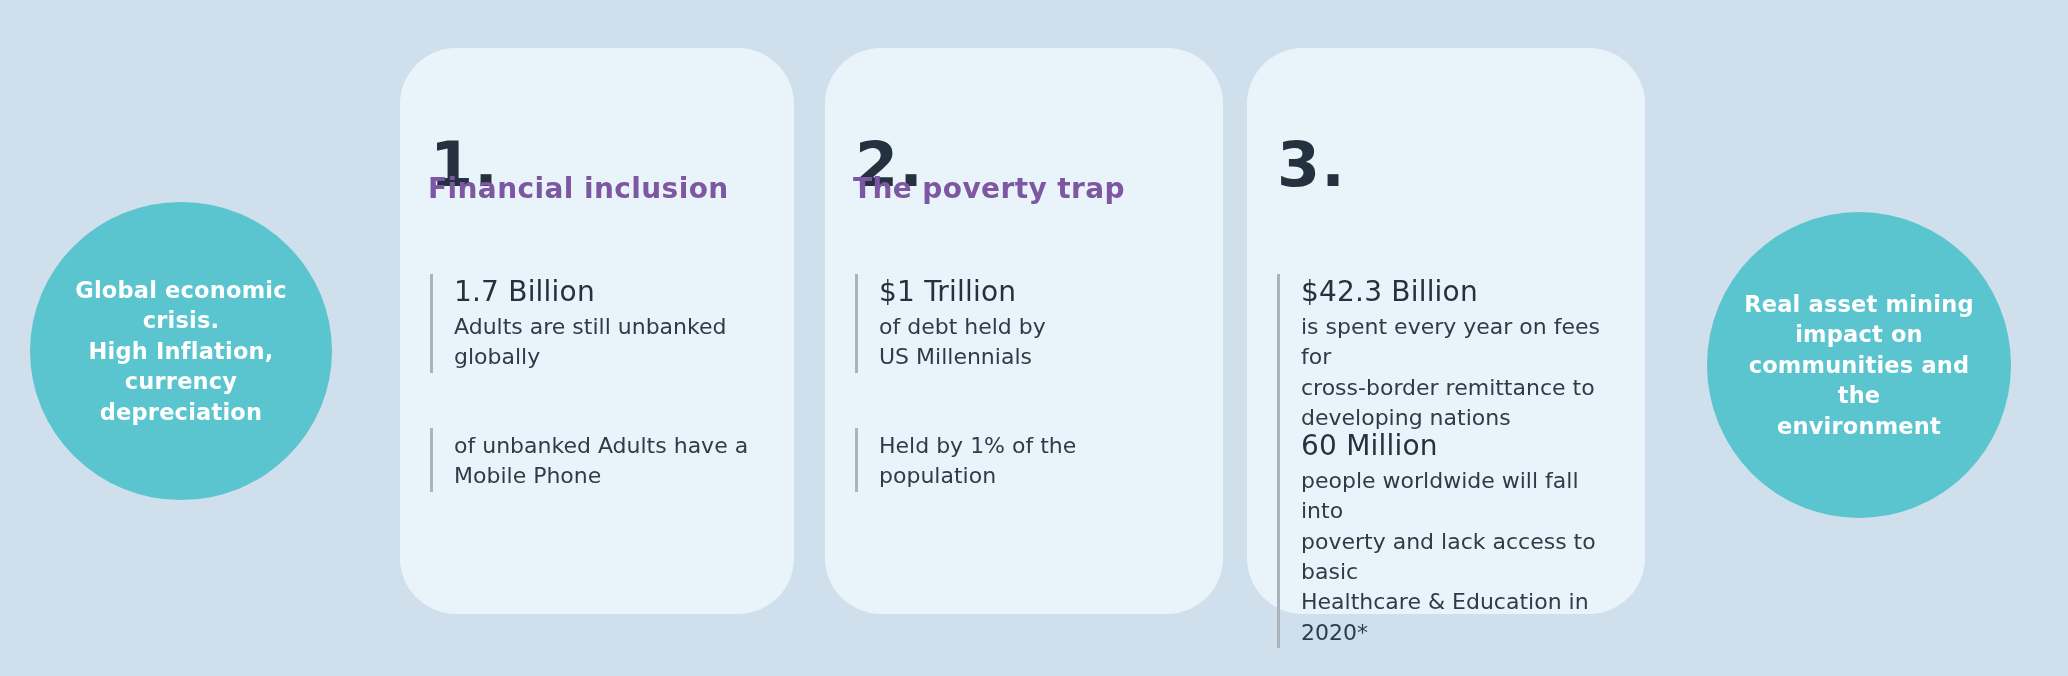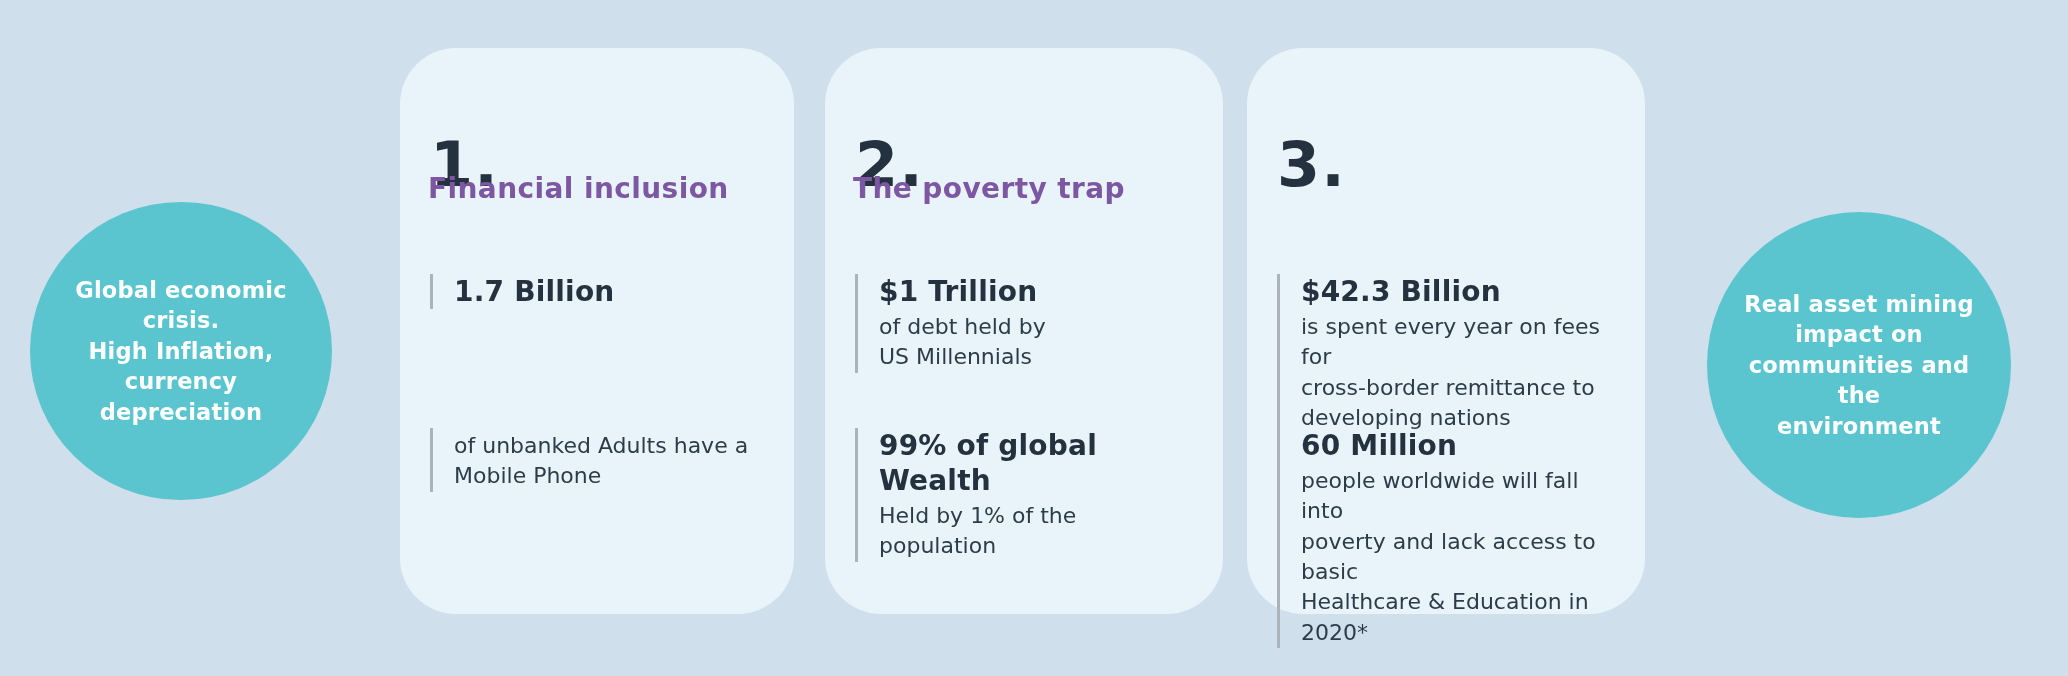--- a/index.html
+++ b/index.html
@@ -74,21 +74,21 @@
     position: absolute;
     left: 30px;
     right: 26px;
     border-left: 3px solid #aab2ba;
     padding-left: 21px;
   }
   .stat-1 { top: 226px; }
   .stat-2 { top: 380px; }
   .stat-value {
     font-size: 28px;
-    font-weight: bold;
+    font-weight: normal;
     color: #24313e;
     line-height: 1.25;
     letter-spacing: 0.2px;
   }
   .stat-desc {
     margin-top: 3px;
     font-size: 22px;
     color: #2c3d49;
     line-height: 1.38;
     white-space: pre-line;
@@ -105,37 +105,38 @@
 High Inflation,
 currency
 depreciation</div>
   </div>
 
   <section class="card card-1">
     <div class="card-number">1.</div>
     <h2 class="card-title">Financial inclusion</h2>
     <div class="stat stat-1">
       <div class="stat-value">1.7 Billion</div>
+      <div class="stat-desc">Adults are still unbanked
+globally</div>
     </div>
     <div class="stat stat-2">
       <div class="stat-desc">of unbanked Adults have a
 Mobile Phone</div>
     </div>
   </section>
 
   <section class="card card-2">
     <div class="card-number">2.</div>
     <h2 class="card-title">The poverty trap</h2>
     <div class="stat stat-1">
       <div class="stat-value">$1 Trillion</div>
       <div class="stat-desc">of debt held by
 US Millennials</div>
     </div>
     <div class="stat stat-2">
-      <div class="stat-value">99% of global Wealth</div>
       <div class="stat-desc">Held by 1% of the
 population</div>
     </div>
   </section>
 
   <section class="card card-3">
     <div class="card-number">3.</div>
     <div class="stat stat-1">
       <div class="stat-value">$42.3 Billion</div>
       <div class="stat-desc">is spent every year on fees for

